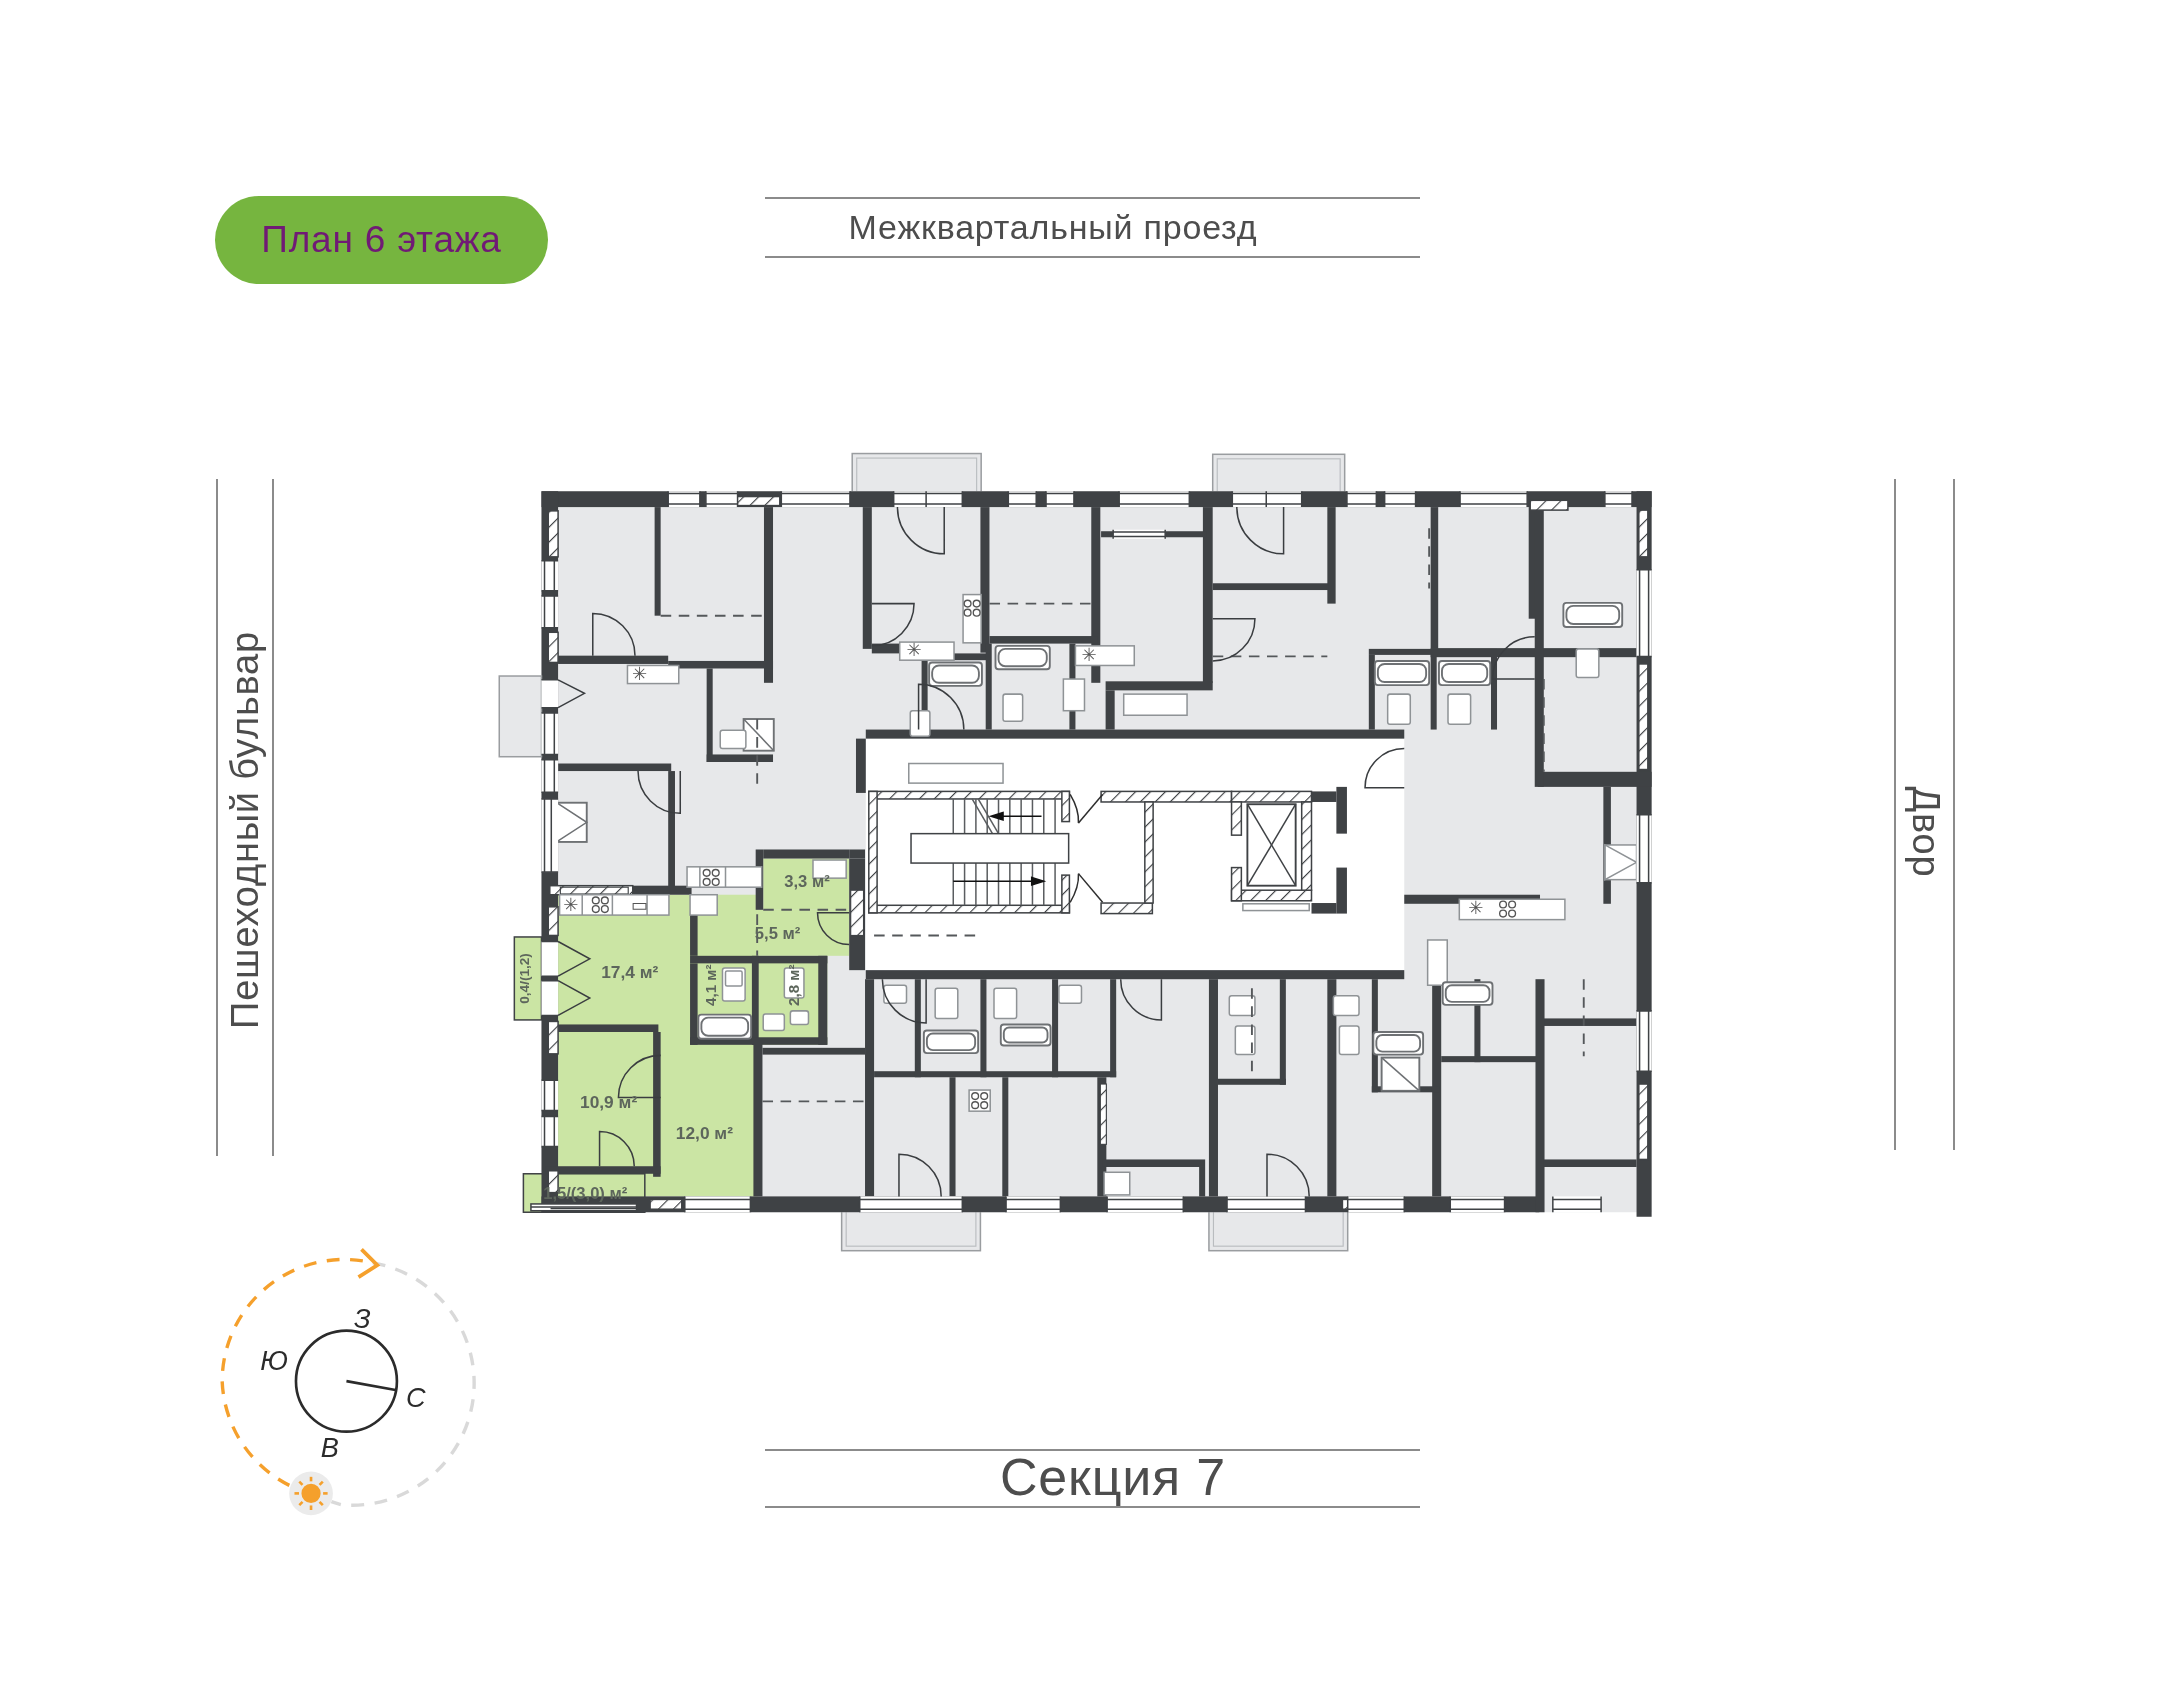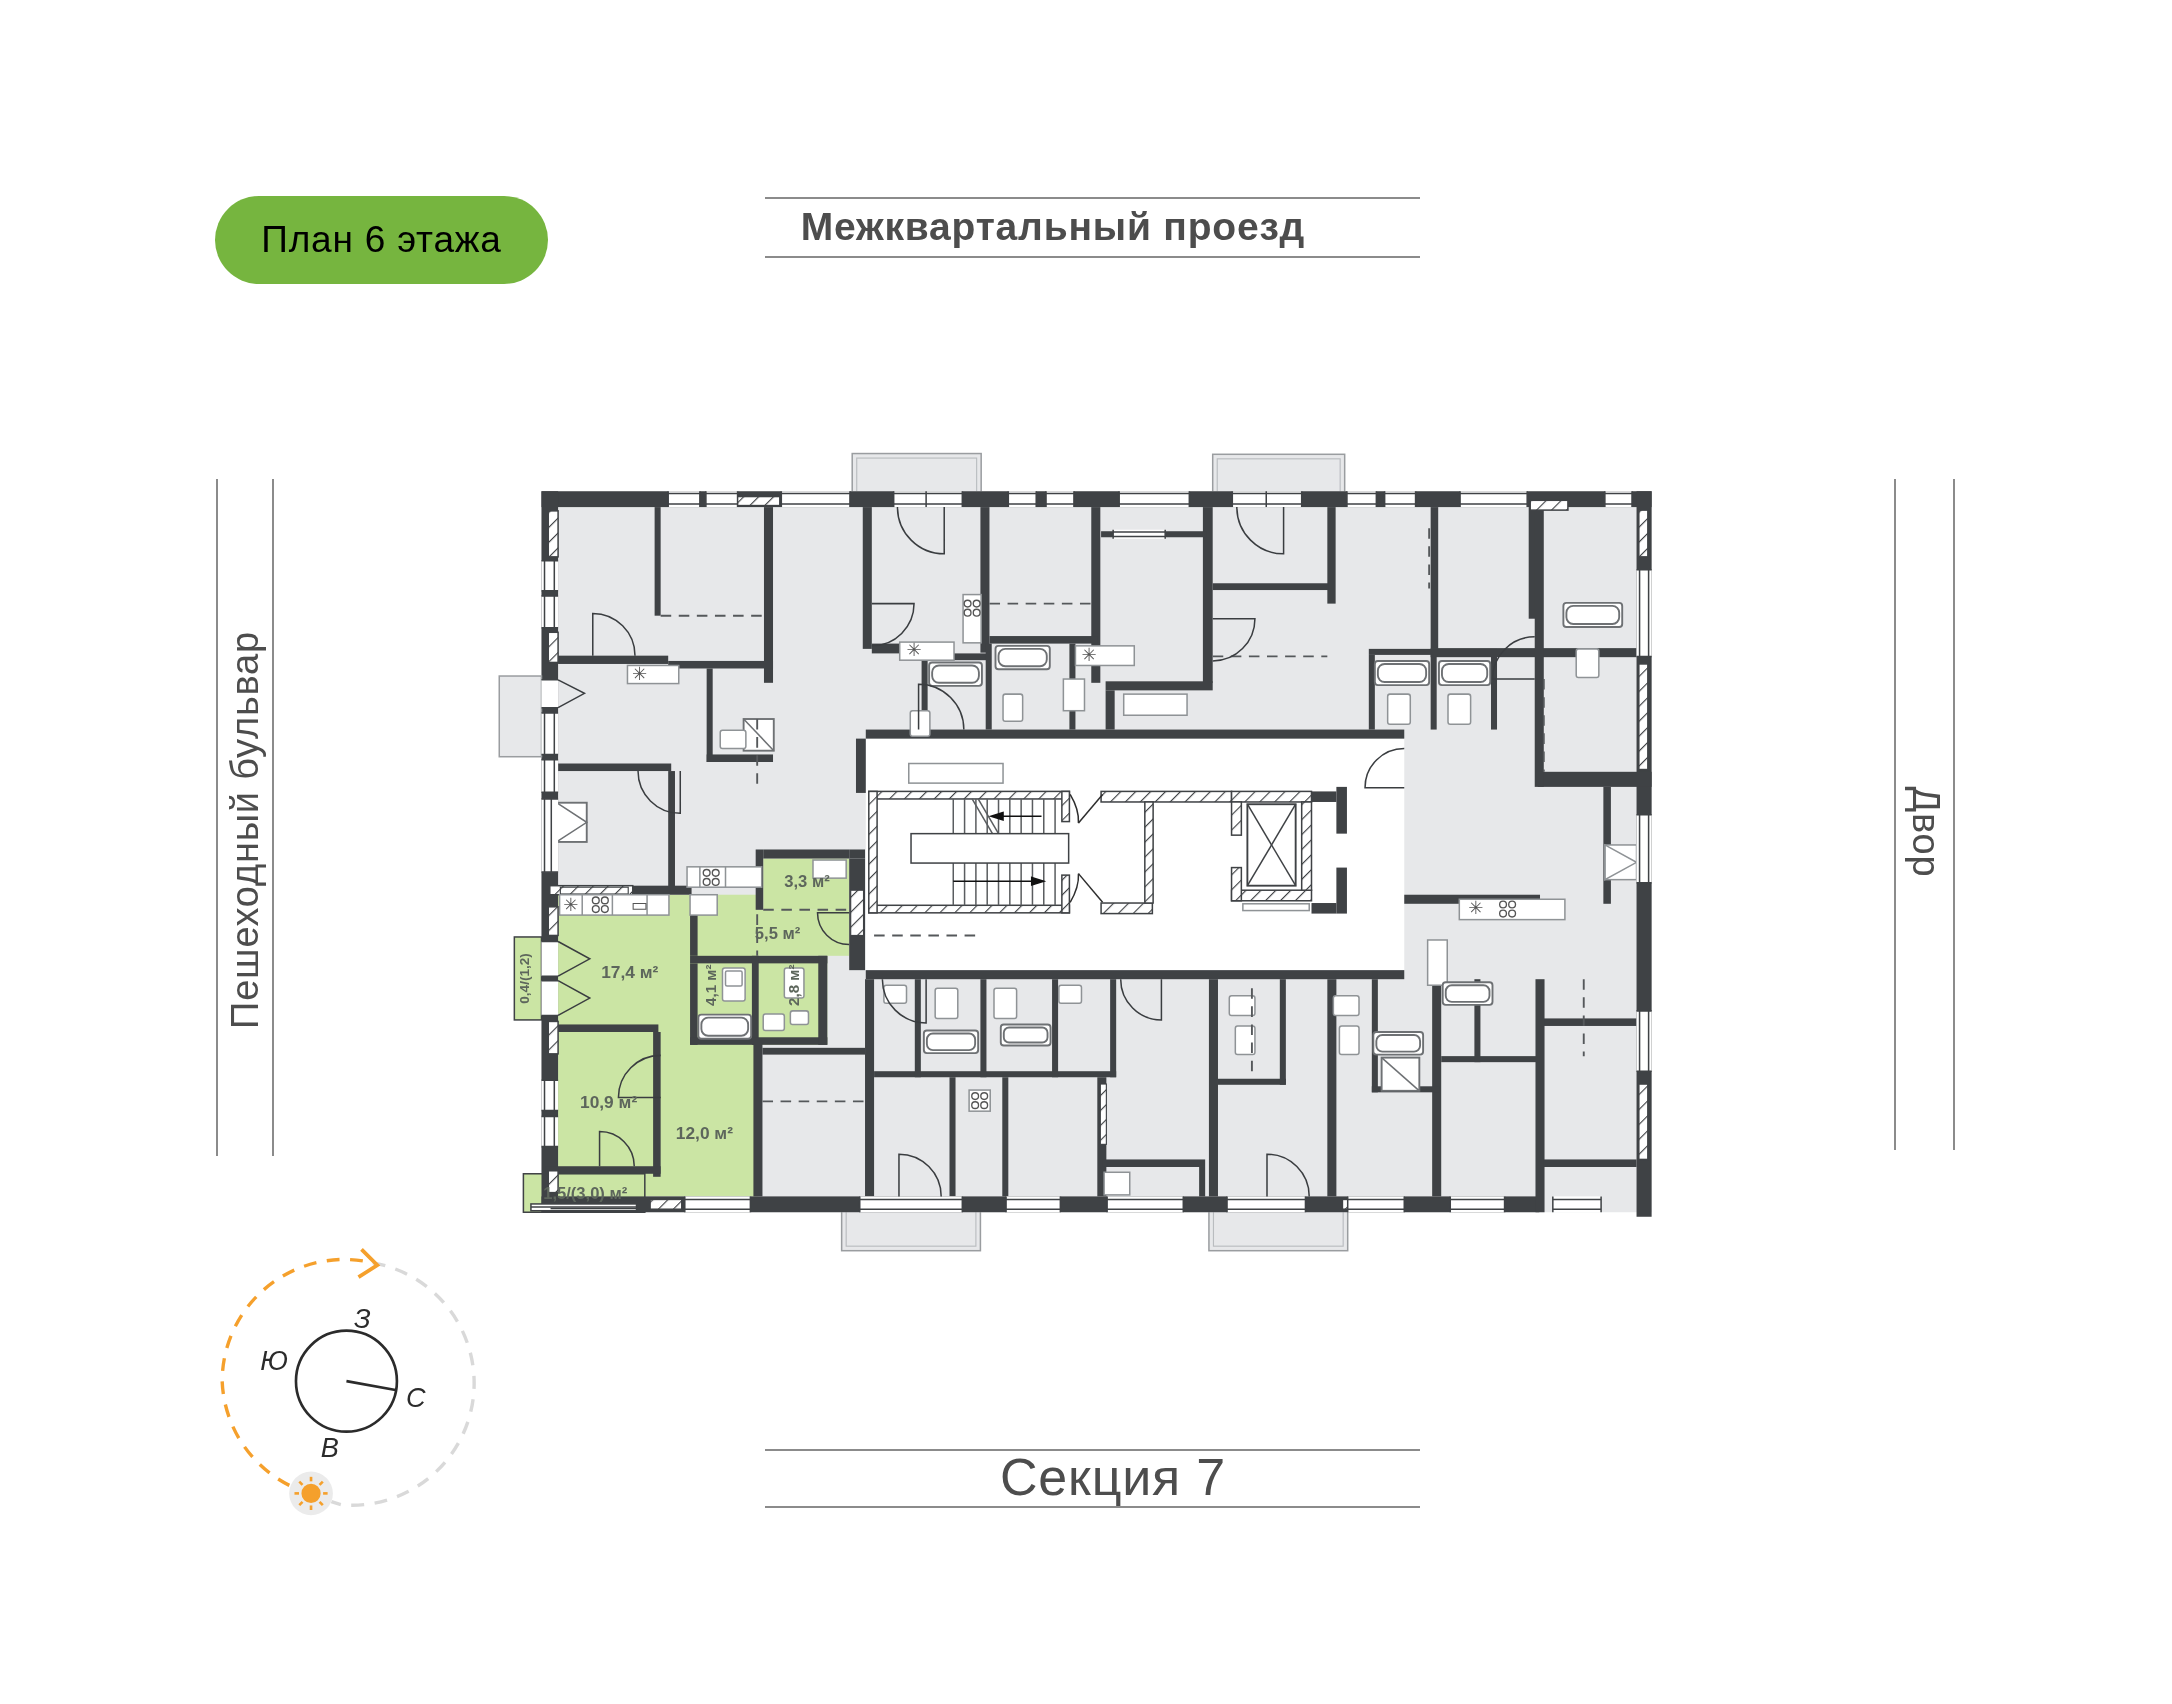--- a/index.html
+++ b/index.html
@@ -1,22 +1,22 @@
 <!DOCTYPE html>
 <html style="font-size:12px"><head>
 <meta charset="utf-8">
 <style>
   html,body{margin:0;padding:0;}
   body{width:2172px;height:1705px;background:#ffffff;position:relative;overflow:hidden;
        font-family:"Liberation Sans", sans-serif;}
   .abs{position:absolute;}
   .badge{left:215px;top:196px;width:333px;height:88px;border-radius:45px;background:#76b53f;
-         display:flex;align-items:center;justify-content:center;color:#000000;font-size:37px;font-weight:500;letter-spacing:0.8px;}
+         display:flex;align-items:center;justify-content:center;color:#701a75;font-size:37px;font-weight:500;letter-spacing:0.8px;}
   .toplabel{left:765px;top:197px;width:655px;height:57px;border-top:2.3px solid #8b8b8b;border-bottom:2.3px solid #8b8b8b;}
-  .toplabel span{position:absolute;left:288px;top:50%;transform:translate(-50%,-52%);font-size:39px;color:#4d4d4d;font-weight:700;white-space:nowrap;letter-spacing:0.8px;}
+  .toplabel span{position:absolute;left:288px;top:50%;transform:translate(-50%,-52%);font-size:34px;color:#4d4d4d;font-weight:400;white-space:nowrap;letter-spacing:0.8px;}
   .botlabel{left:765px;top:1449px;width:655px;height:55px;border-top:2.3px solid #8b8b8b;border-bottom:2.3px solid #8b8b8b;}
   .botlabel span{position:absolute;left:348px;top:50%;transform:translate(-50%,-54%);font-size:52px;color:#4d4d4d;font-weight:500;white-space:nowrap;letter-spacing:0.8px;}
   .leftlabel{left:216px;top:479px;width:54px;height:677px;border-left:2.3px solid #8b8b8b;border-right:2.3px solid #8b8b8b;}
   .leftlabel span{position:absolute;left:50%;top:calc(50% + 12px);transform:translate(-50%,-50%) rotate(-90deg);font-size:38px;color:#4d4d4d;font-weight:500;white-space:nowrap;letter-spacing:0.8px;}
   .rightlabel{left:1894px;top:479px;width:57px;height:671px;border-left:2.3px solid #8b8b8b;border-right:2.3px solid #8b8b8b;}
   .rightlabel span{position:absolute;left:50%;top:calc(50% + 17.3px);transform:translate(-50%,-50%) rotate(90deg);font-size:38px;color:#4d4d4d;font-weight:500;white-space:nowrap;letter-spacing:0.8px;}
 </style>
 </head>
 <body>
   <div class="abs badge">План 6 этажа</div>

